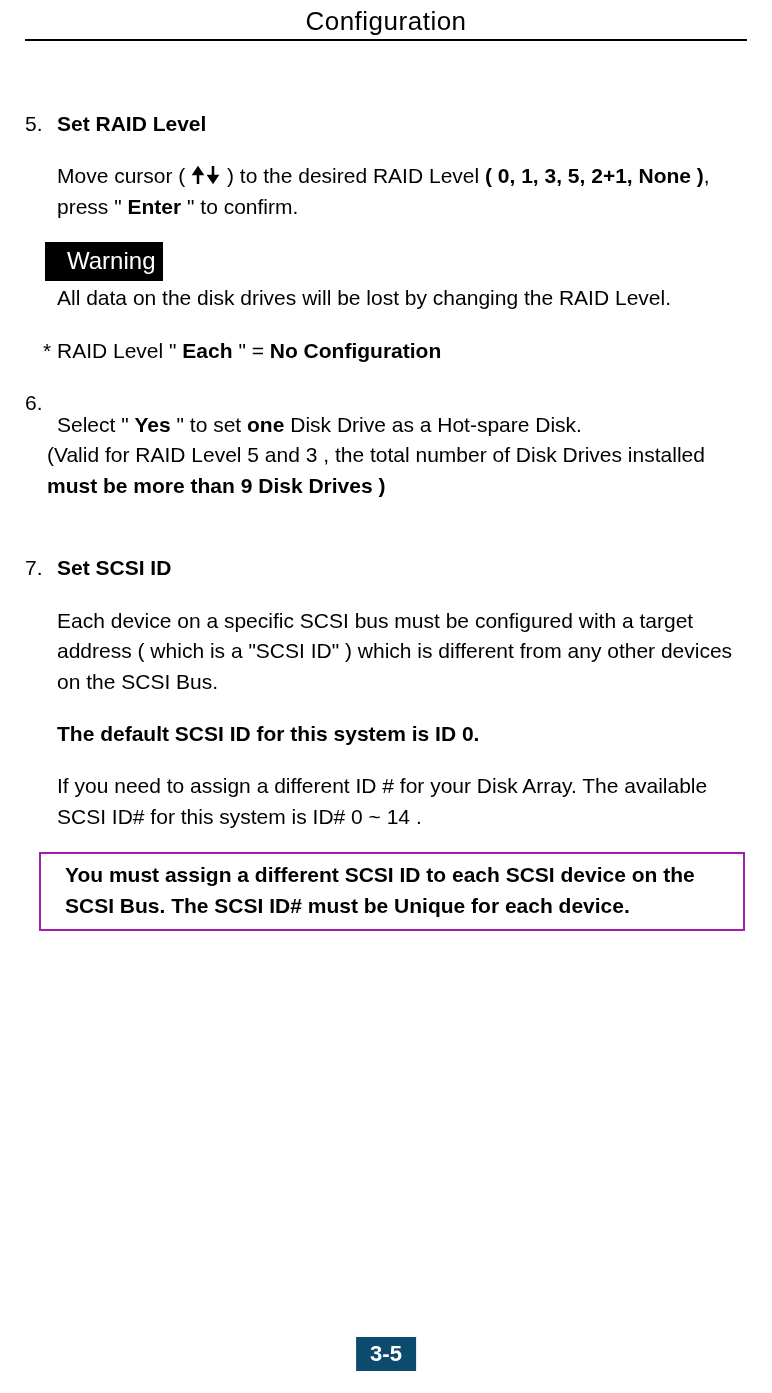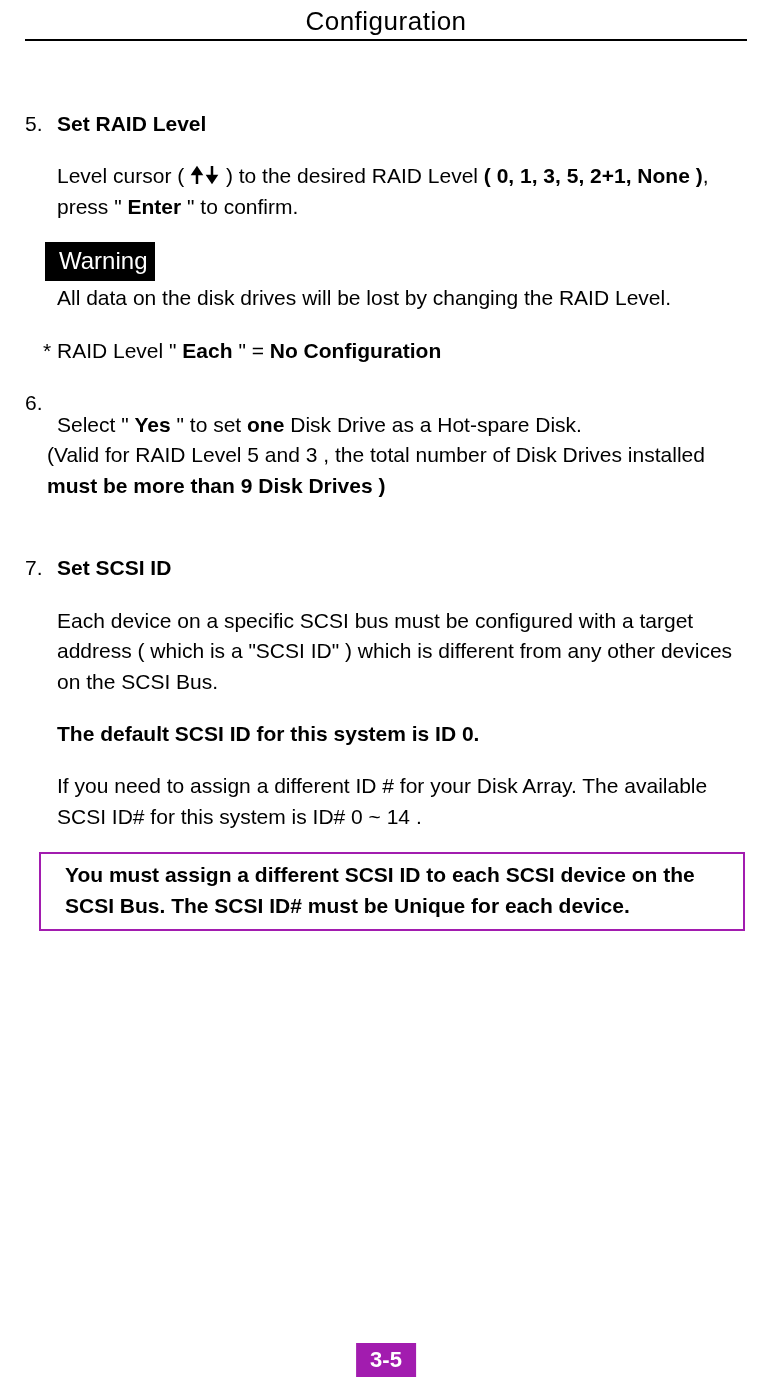--- a/index.html
+++ b/index.html
@@ -35,39 +35,39 @@
   .body {
     flex: 1;
   }
   .bold { font-weight: 700; }
   .gap { height: 22px; }
   .warning-outer { margin-left: 0px; }
   .badge {
     display: inline-block;
     background: #000;
     color: #fff;
-    padding: 2px 8px 2px 14px;
+    padding: 2px 8px 2px 22px;
     font-size: 24px;
     margin-left: -4px;
     margin-bottom: 2px;
   }
   .arrow-svg { display: inline-block; vertical-align: -3px; }
   .noconfig { margin-left: -6px; }
   .box {
     border: 2px solid #a21caf;
     padding: 6px 10px 8px 10px;
     margin-top: 8px;
     font-weight: 700;
   }
   .pageno {
     position: absolute;
-    bottom: 16px;
+    bottom: 22px;
     left: 50%;
     transform: translateX(-50%);
-    background: #a21caf;
+    background: #0c4a6e;
     color: #fff;
     font-weight: 700;
     font-size: 22px;
     padding: 4px 14px;
     font-family: Arial, sans-serif;
   }
   .indent6 { padding-left: 24px; }
   .block7 { margin-top: 52px; }
 </style>
 </head>
@@ -78,21 +78,21 @@
 </div>
 
 <div class="content">
 
   <div class="item">
     <div class="num">5.</div>
     <div class="body">
       <span class="bold">Set RAID Level</span>
       <div class="gap"></div>
       <div>
-        <span>Level cursor ( </span><svg class="arrow-svg" width="30" height="22" viewBox="0 0 30 22">
+        <span>Move cursor ( </span><svg class="arrow-svg" width="30" height="22" viewBox="0 0 30 22">
             <path d="M7 20 L7 6 M3 10 L7 4 L11 10 Z" stroke="#000" stroke-width="2.5" fill="#000"></path>
             <path d="M22 2 L22 16 M18 12 L22 18 L26 12 Z" stroke="#000" stroke-width="2.5" fill="#000"></path>
           </svg><span> ) to the desired RAID Level </span><span class="bold">( 0, 1, 3, 5, 2+1, None )</span><span>, press " </span><span class="bold">Enter</span><span> " to confirm.</span>
       </div>
     </div>
   </div>
 
   <div class="warning-outer indent6">
     <span class="badge">Warning</span>
     <div class="indent6" style="padding-left:8px">All data on the disk drives will be lost by changing the RAID Level.</div>

